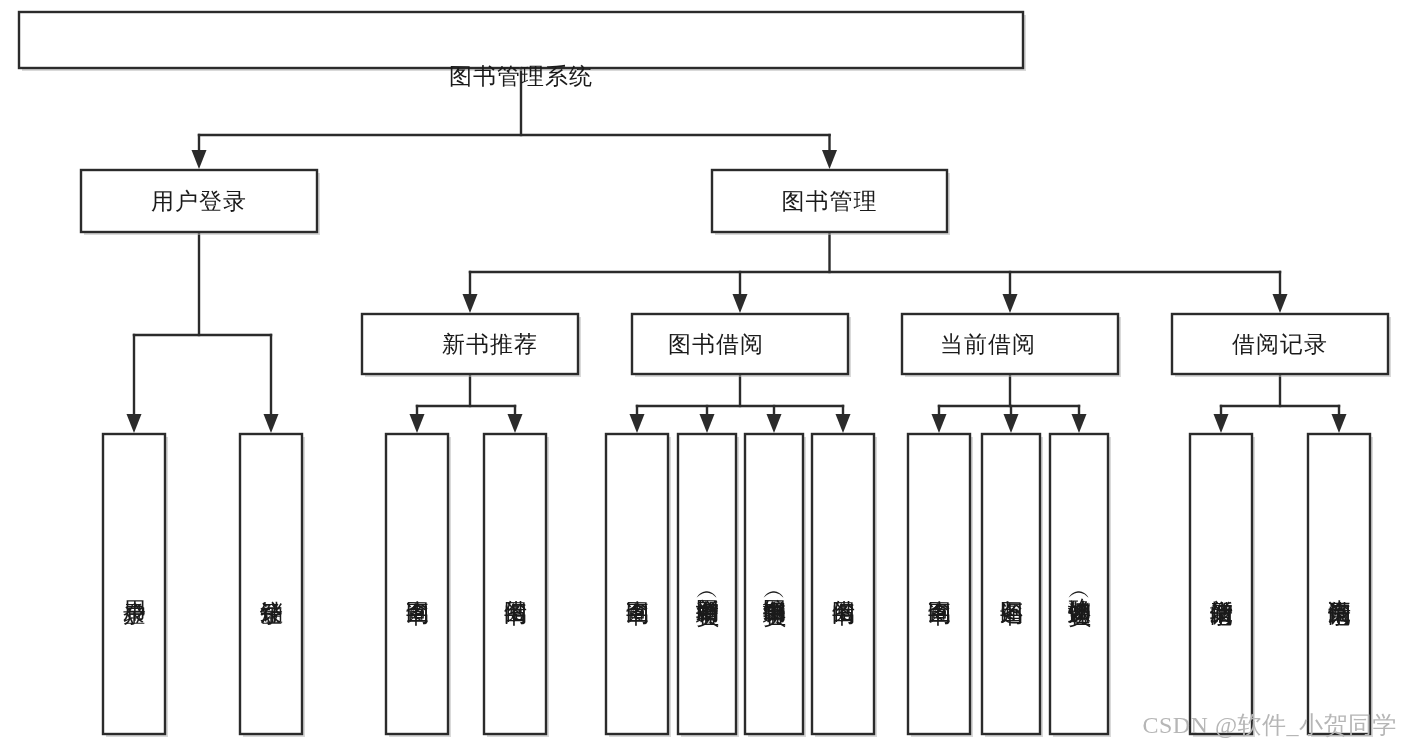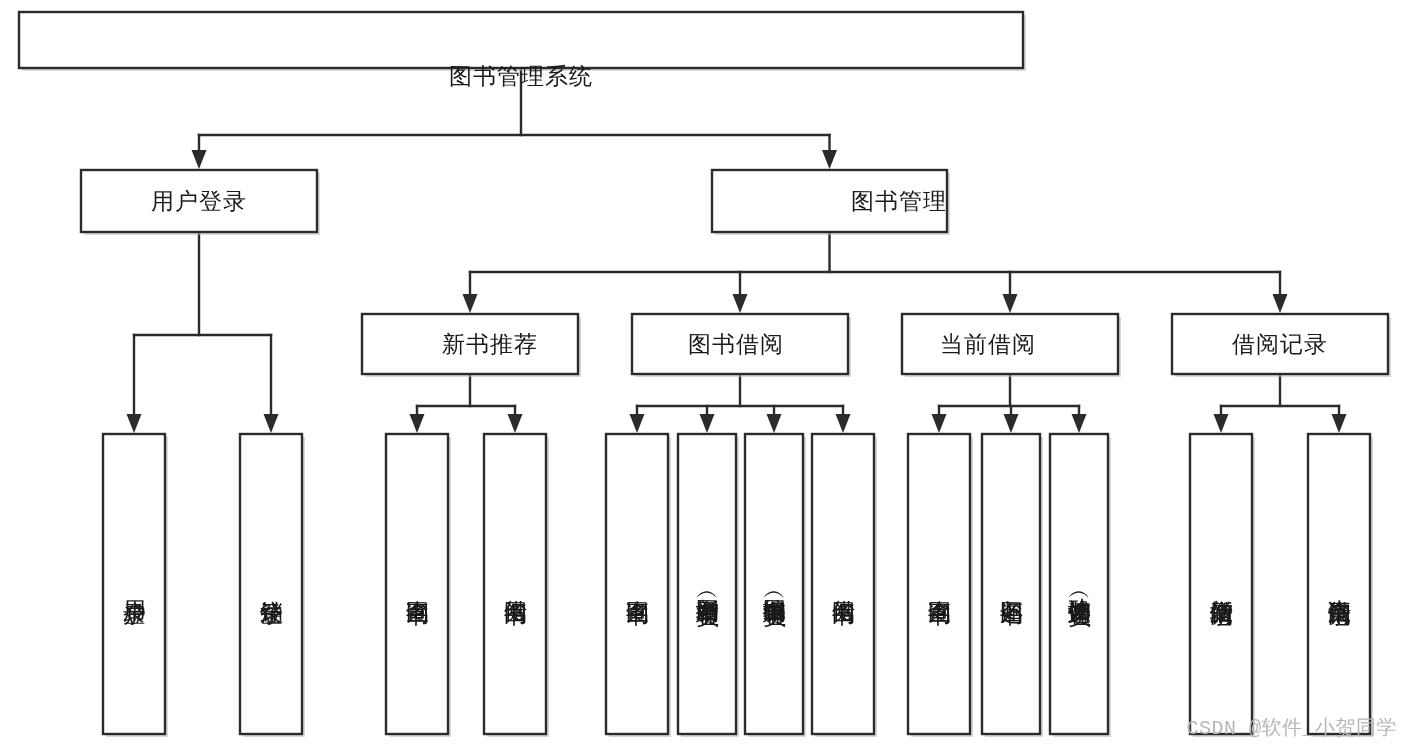--- a/index.html
+++ b/index.html
@@ -44,22 +44,22 @@
     stroke-linecap: square;
   }
   .arrow-head {
     fill: #2b2b2b;
     stroke: none;
   }
   .watermark {
     position: absolute;
     right: 8px;
     bottom: 6px;
-    font-family: Liberation Mono, monospace;
-    font-size: 20px;
+    font-family: Liberation Serif, serif;
+    font-size: 24px;
     color: #b6b6b6;
     letter-spacing: 0.5px;
     white-space: nowrap;
     pointer-events: none;
     margin-left: 24px;
   }
   .vlabel-wrap {
     position: absolute;
     display: flex;
     align-items: center;
@@ -235,27 +235,27 @@
       </g>
   </svg>
 
   <div id="labels-layer">
       <div class="hlabel-wrap" style="left: 19px; top: 12px; width: 1004px; height: 56px; margin-top: 36px;">
         <span class="hlabel-text">图书管理系统</span>
       </div>
       <div class="hlabel-wrap" style="left: 81px; top: 170px; width: 236px; height: 62px;">
         <span class="hlabel-text">用户登录</span>
       </div>
-      <div class="hlabel-wrap" style="left: 712px; top: 170px; width: 235px; height: 62px; justify-content: flex-end;">
+      <div class="hlabel-wrap" style="left: 712px; top: 170px; width: 235px; height: 62px;">
         <span class="hlabel-text">图书管理</span>
       </div>
       <div class="hlabel-wrap" style="left: 362px; top: 314px; width: 216px; height: 60px; margin-left: 20px;">
         <span class="hlabel-text">新书推荐</span>
       </div>
-      <div class="hlabel-wrap" style="left: 628px; top: 314px; width: 216px; height: 60px;">
+      <div class="hlabel-wrap" style="left: 608px; top: 314px; width: 216px; height: 60px;">
         <span class="hlabel-text">图书借阅</span>
       </div>
       <div class="hlabel-wrap" style="left: 880px; top: 314px; width: 216px; height: 60px;">
         <span class="hlabel-text">当前借阅</span>
       </div>
       <div class="hlabel-wrap" style="left: 1172px; top: 314px; width: 216px; height: 60px;">
         <span class="hlabel-text">借阅记录</span>
       </div>
       <div class="vlabel-wrap" style="left: 103px; top: 434px; width: 62px; height: 300px;">
         <span class="vlabel-text">用户登录</span>

